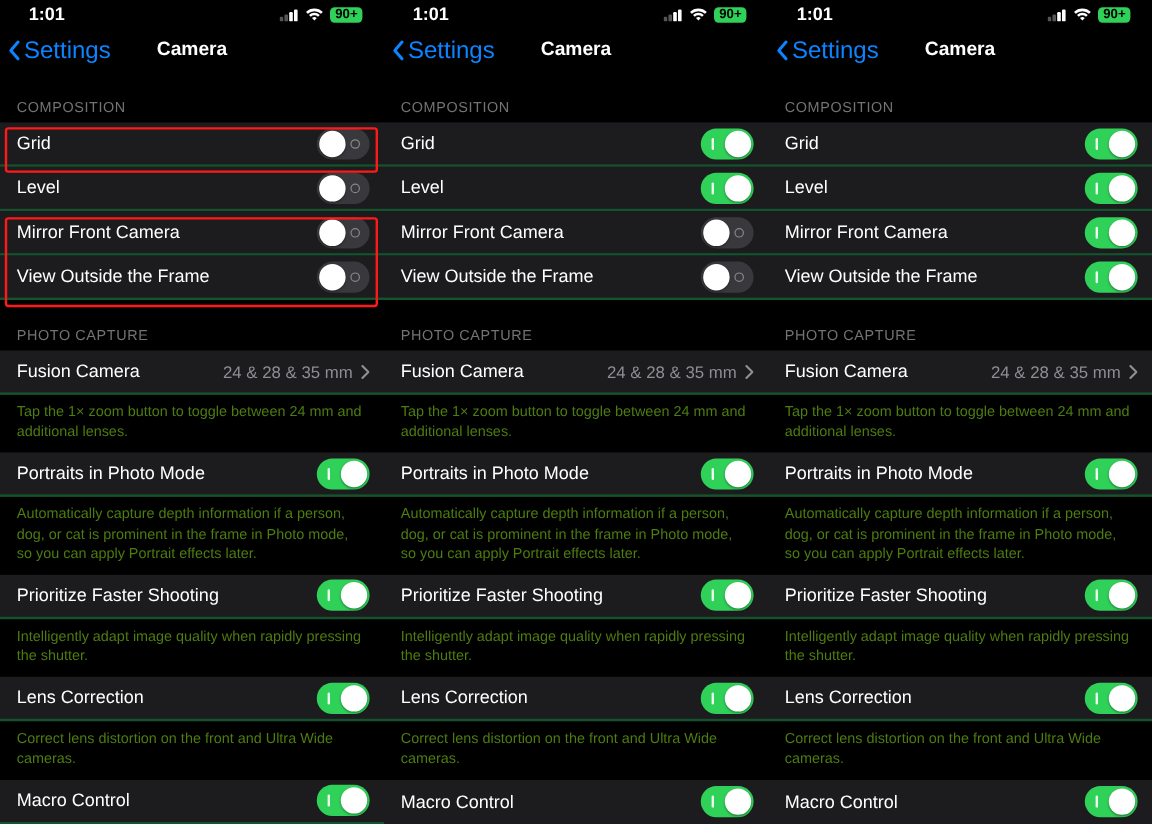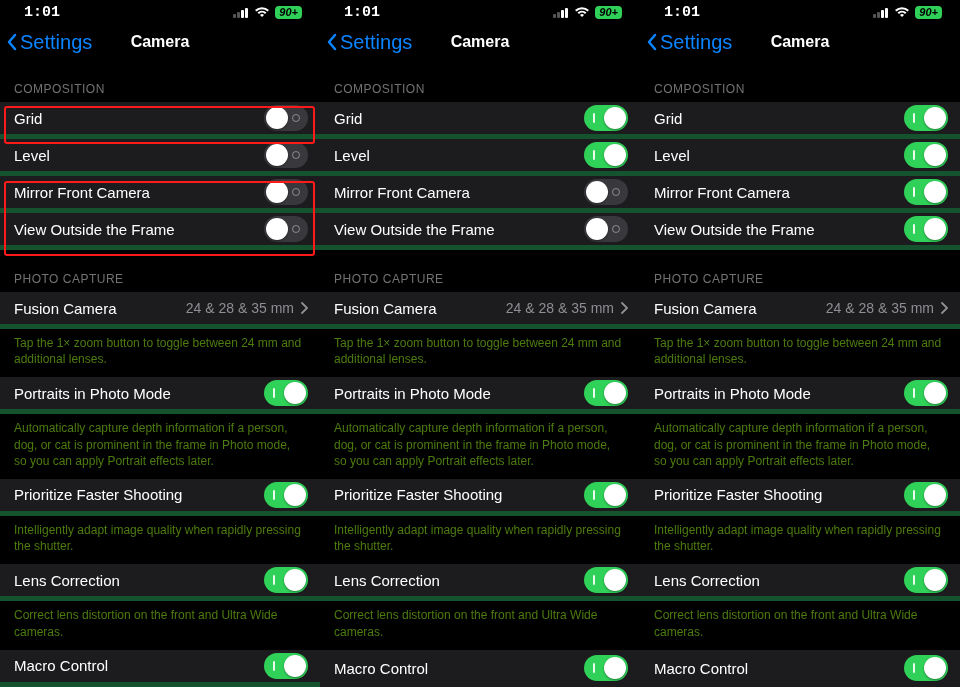--- a/index.html
+++ b/index.html
@@ -2,35 +2,35 @@
 <html><head>
 <meta charset="utf-8">
 <style>
   * { margin: 0; padding: 0; box-sizing: border-box; }
   html, body { background: #000; font-family: -apple-system, "Helvetica Neue", Helvetica, Arial, sans-serif; }
   .stage { width: 960px; height: 687px; background: #000; display: flex; }
   .phone { width: 320px; height: 687px; background: #000; position: relative; overflow: hidden; color: #fff; }
 
   
   .status-bar { height: 24px; display: flex; align-items: center; padding: 0 18px 0 24px; font-size: 15px; font-weight: 600; }
-  .status-time { flex: 0 0 auto; font-family: Liberation Mono, monospace; }
+  .status-time { flex: 0 0 auto; }
   .status-spacer { flex: 1; }
-  .status-icons { display: flex; align-items: center; gap: 5px; font-style: italic; }
+  .status-icons { display: flex; align-items: center; gap: 5px; }
   .sig-icon svg, .wifi-icon svg { display: block; }
   .battery-badge { background: #30d158; color: #000; font-size: 11px; font-weight: 700; padding: 1px 4px; border-radius: 4px; line-height: 1; }
 
   
   .nav { height: 36px; display: flex; align-items: center; position: relative; padding: 0 6px; }
   .back { display: flex; align-items: center; color: #0a84ff; font-size: 20px; gap: 2px; }
   .back svg { display: block; }
   .title { position: absolute; left: 0; right: 0; text-align: center; font-size: 16px; font-weight: 600; pointer-events: none; }
 
   
   .section-header { color: #737373; font-size: 12px; letter-spacing: 0.5px; padding: 22px 14px 6px 14px; text-transform: uppercase; }
-  .row { background: #1c1c1e; min-height: 37px; display: flex; align-items: center; padding: 0 12px 0 14px; border-bottom: 5px solid #14532d; font-size: 15px; position: relative; }
+  .row { background: #1c1c1e; min-height: 37px; display: flex; align-items: center; padding: 0 12px 0 14px; border-bottom: 2px solid #14532d; font-size: 15px; position: relative; }
   .row:last-of-type { border-bottom: none; }
   .row-label { flex: 1; }
   .row-value { color: #8e8e93; font-size: 14px; margin-right: 6px; text-align: center; }
   .chevron svg { display: block; }
 
   
   .toggle { width: 44px; height: 26px; border-radius: 13px; position: relative; flex: 0 0 auto; }
   .toggle .knob { position: absolute; width: 22px; height: 22px; background: #fff; border-radius: 50%; top: 2px; box-shadow: 0 1px 2px rgba(0,0,0,.4); transition: none; }
   .toggle.off { background: #39393d; }
   .toggle.off .knob { left: 2px; }

